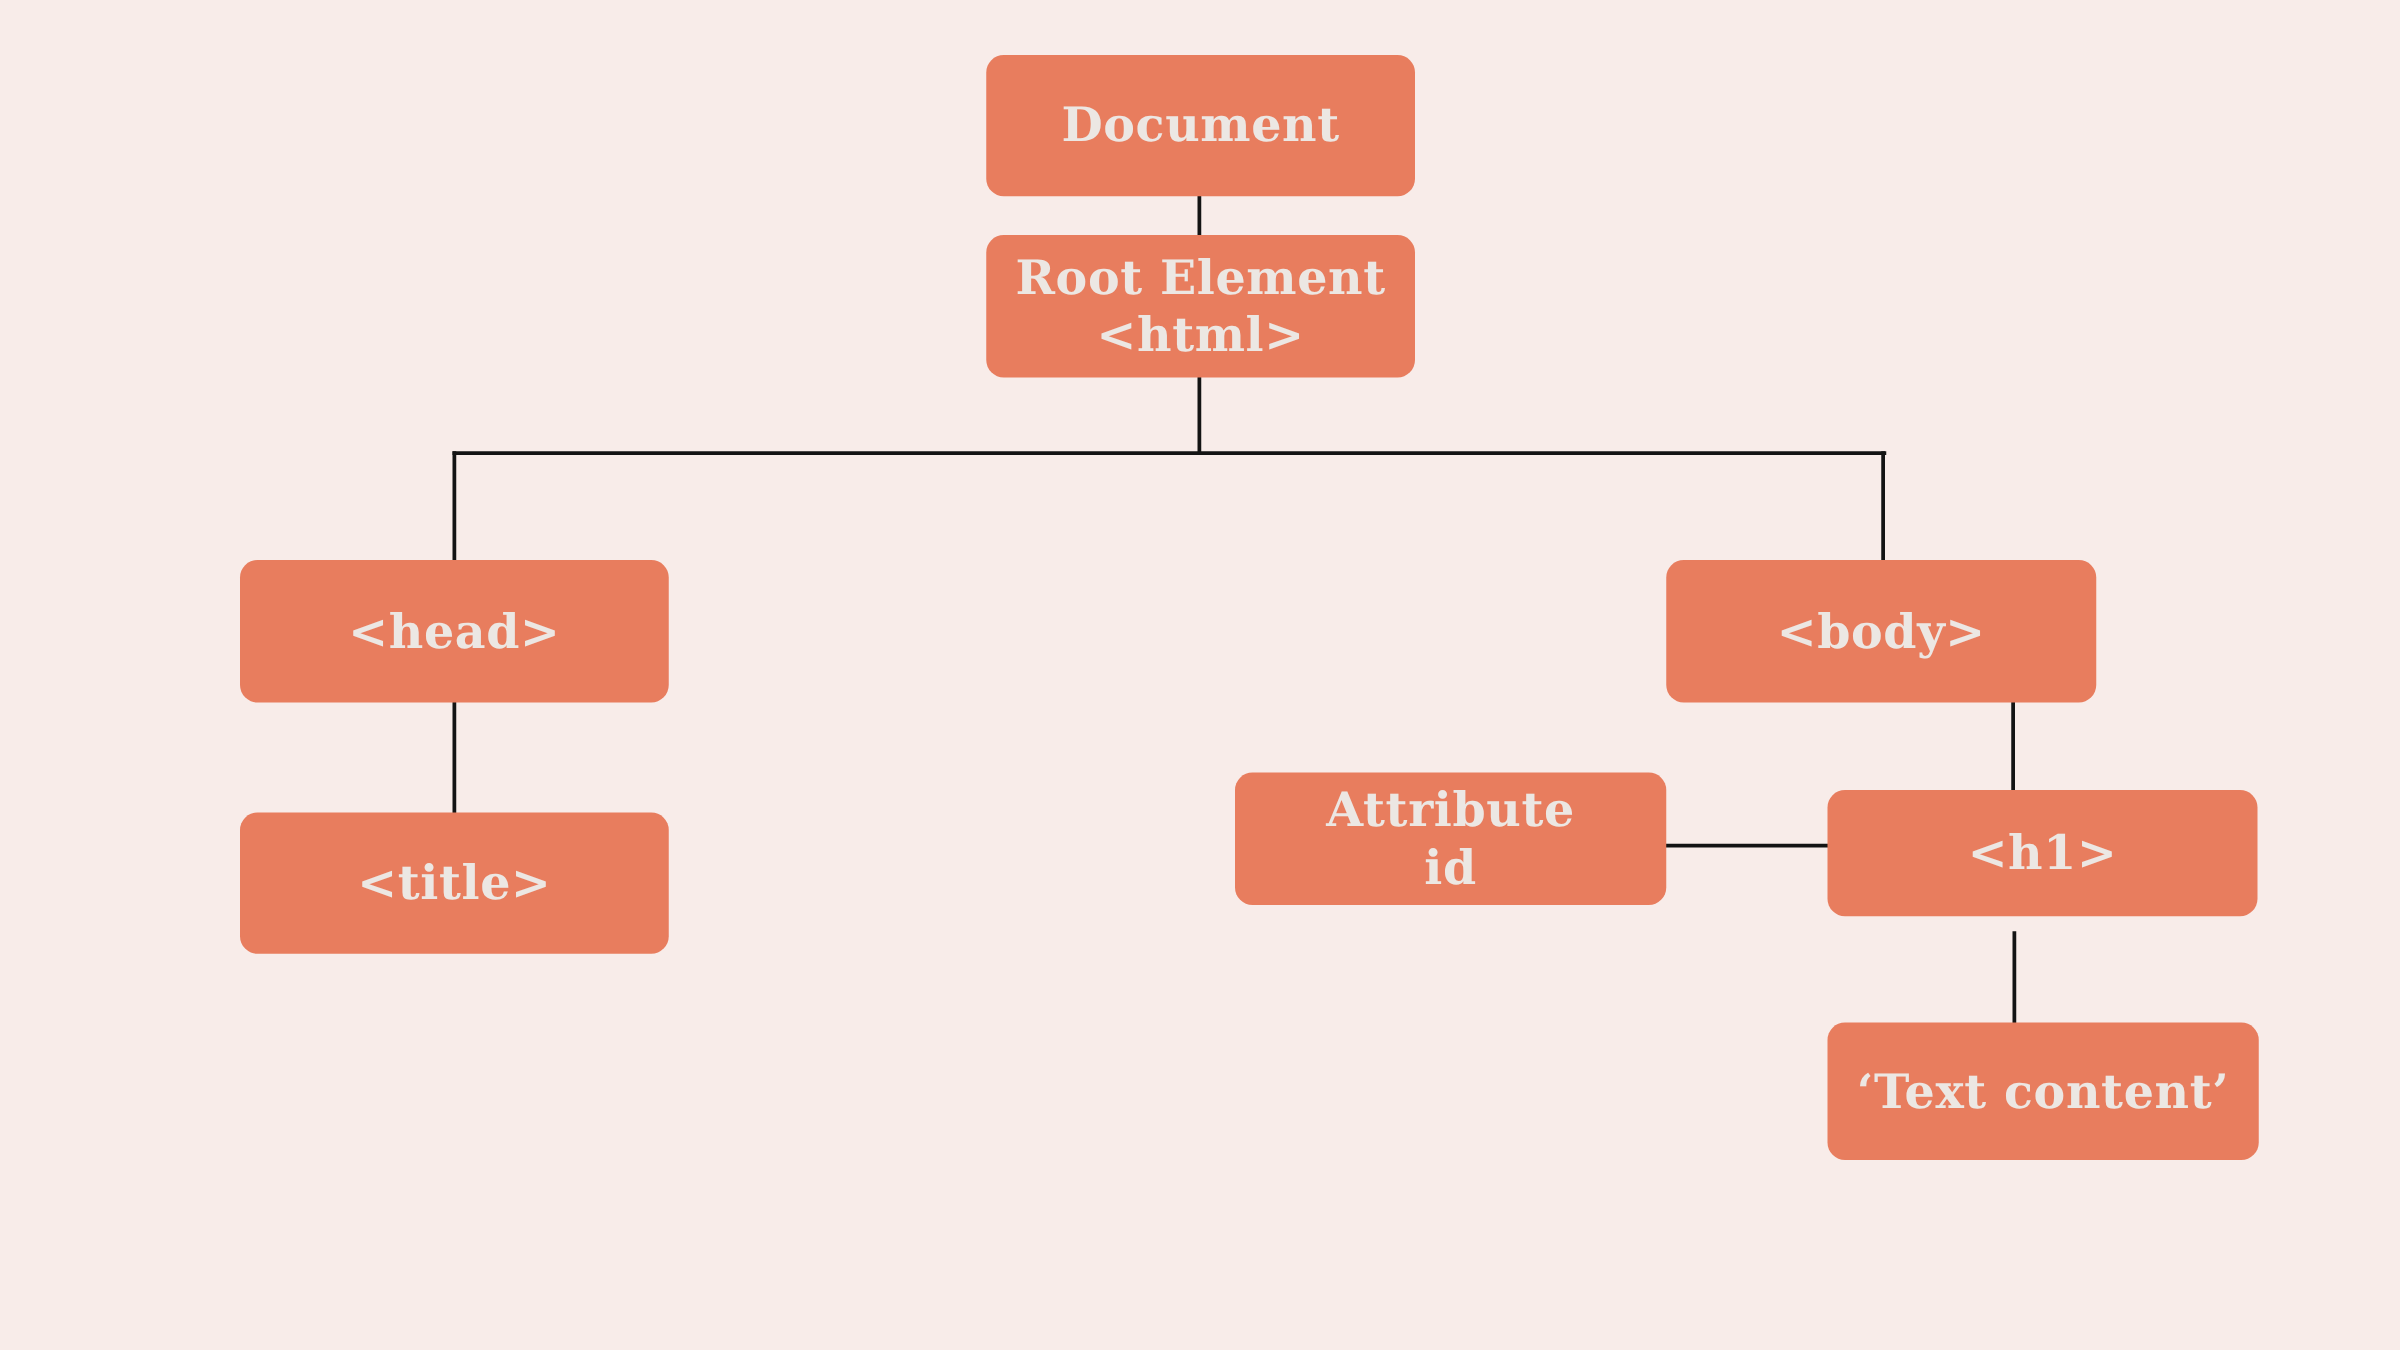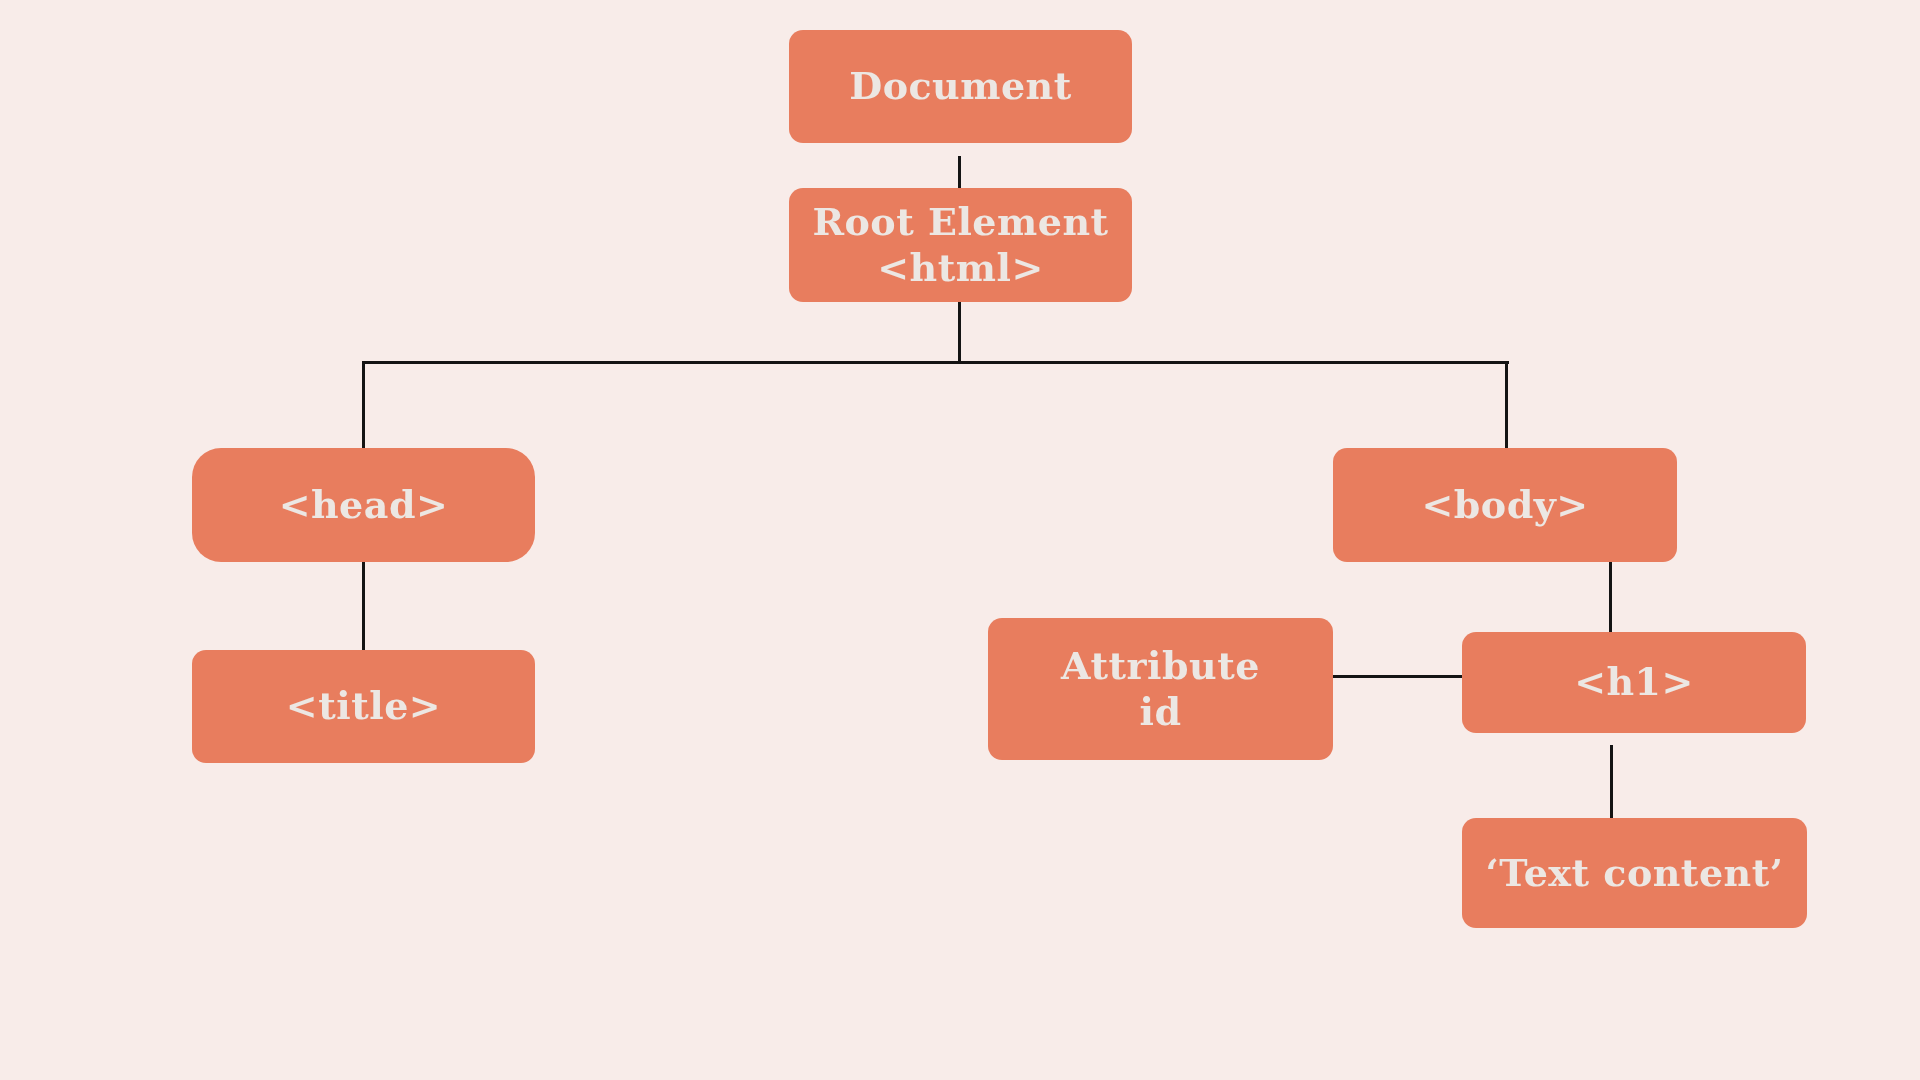--- a/index.html
+++ b/index.html
@@ -35,26 +35,26 @@
     letter-spacing: 0.5px;
   }
   .line {
     position: absolute;
     background: #141414;
   }
   .line.v { width: 3px; }
   .line.h { height: 3px; }
 
   
-  #node-document     { left: 789px;  top: 30px;  width: 343px; height: 113px; }
+  #node-document     { left: 789px;  top: 44px;  width: 343px; height: 113px; }
   #node-root-element { left: 789px;  top: 188px; width: 343px; height: 114px; text-align: center; }
-  #node-head         { left: 192px;  top: 448px; width: 343px; height: 114px; border-radius: 29px; }
+  #node-head         { left: 192px;  top: 448px; width: 343px; height: 114px; }
   #node-body         { left: 1333px; top: 448px; width: 344px; height: 114px; }
   #node-title        { left: 192px;  top: 650px; width: 343px; height: 113px; }
-  #node-attribute    { left: 988px;  top: 618px; width: 345px; height: 142px; }
+  #node-attribute    { left: 988px;  top: 618px; width: 345px; height: 106px; }
   #node-h1           { left: 1462px; top: 632px; width: 344px; height: 101px; }
   #node-text-content { left: 1462px; top: 818px; width: 345px; height: 110px; }
 
   
   #conn-document-root { left: 958px;  top: 156px; height: 34px; }
   #conn-root-branch   { left: 958px;  top: 301px; height: 63px; }
   #conn-branch-rail   { left: 362px;  top: 361px; width: 1147px; }
   #conn-branch-head   { left: 362px;  top: 361px; height: 88px; }
   #conn-branch-body   { left: 1505px; top: 361px; height: 88px; }
   #conn-head-title    { left: 362px;  top: 561px; height: 90px; }

